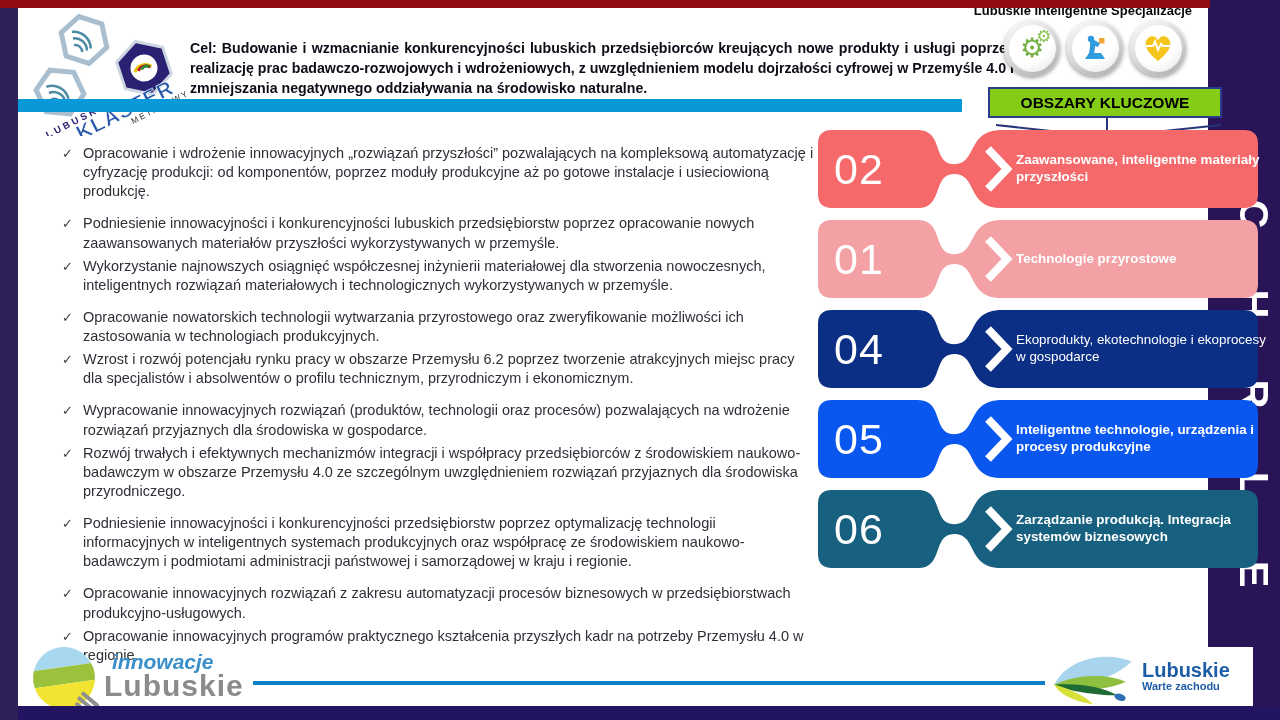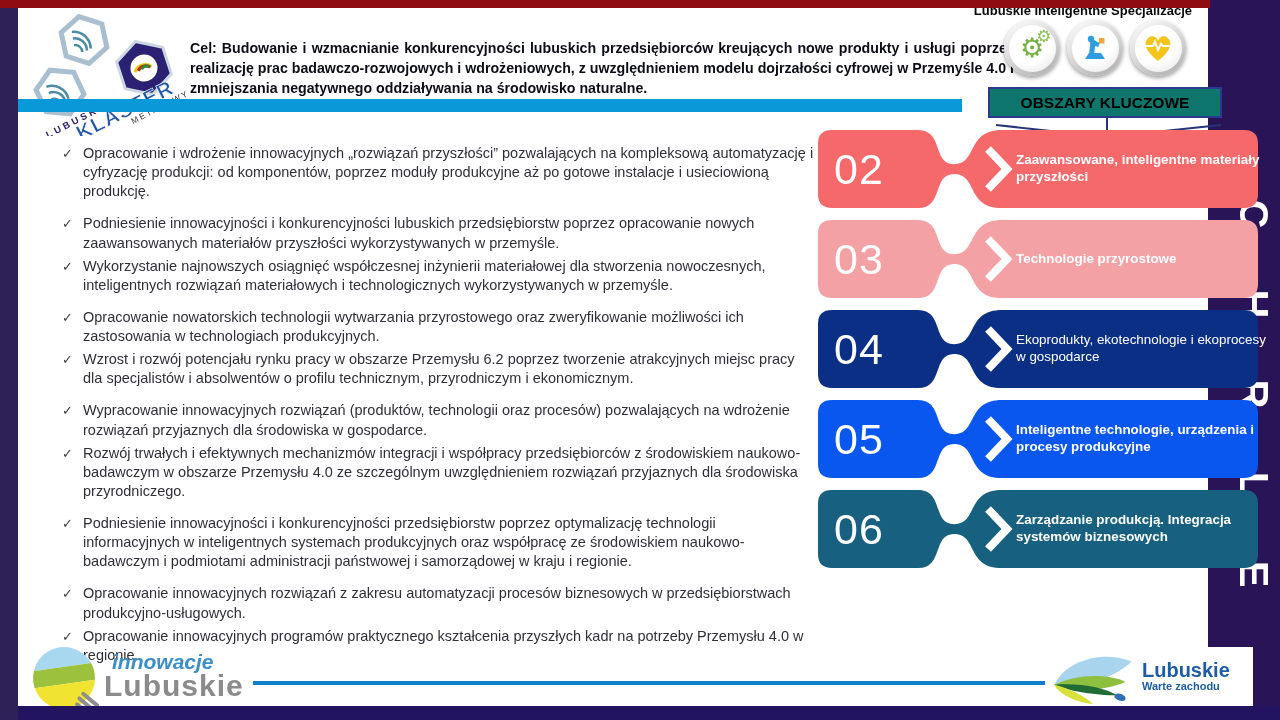--- a/index.html
+++ b/index.html
@@ -26,21 +26,21 @@
   .lis-icons    { position:absolute; left:1004px; top:20px; display:flex; gap:7px; z-index:2; }
   .lis-icon     { width:56px; height:56px; border-radius:50%;
                   background:linear-gradient(150deg,#ffffff 0%,#d4d4d4 55%,#a9a9a9 100%);
                   box-shadow:0 2px 4px rgba(0,0,0,.4); display:flex; align-items:center; justify-content:center; }
   .lis-icon-inner{ width:47px; height:47px; border-radius:50%;
                   background:radial-gradient(circle at 38% 28%, #ffffff 55%, #e3e3e3 100%);
                   display:flex; align-items:center; justify-content:center; position:relative; }
   .gear-big  { font-size:27px; color:#76b043; line-height:1; }
   .gear-small{ position:absolute; right:4px; top:3px; font-size:17px; color:#8cc152; line-height:1; }
 
-  .key-areas-box{ position:absolute; left:988px; top:87px; width:234px; height:31px; background:#0f766e;
+  .key-areas-box{ position:absolute; left:988px; top:87px; width:234px; height:31px; background:#84cc16;
                   border:2px solid #2a3a8c; display:flex; align-items:center; justify-content:center;
                   font-size:15.5px; font-weight:bold; color:#000; z-index:3; }
   .connector    { position:absolute; left:990px; top:118px; z-index:2; }
 
   
   .goals { position:absolute; left:62px; top:140px; width:752px; list-style:none; z-index:2; }
   .goal  { position:relative; padding-left:21px; font-size:14.5px; line-height:1.32;
            color:#2f2f38; margin-top:4px; }
   .goal.gap { margin-top:13px; }
   .goal .check { position:absolute; left:0; top:1px; color:#3c3c44; font-size:13px; }
@@ -176,21 +176,21 @@
         <div class="area-num">02</div>
         <div class="area-label">Zaawansowane, inteligentne materiały przyszłości</div>
       </div>
       <div class="area-row">
         <svg class="area-shape" viewBox="0 0 440 80" preserveAspectRatio="none">
           <path d="M14,0 H100 C126,0 114,35 136,35 C160,35 148,0 184,0 H426 Q440,0 440,14 V66 Q440,80 426,80 H184 C148,80 160,45 136,45 C114,45 126,80 100,80 H14 Q0,80 0,66 V14 Q0,0 14,0 Z" fill="#f4a1a5"></path>
         </svg>
         <svg class="area-chev" width="40" height="78" viewBox="0 0 40 78">
           <polyline points="10,19 29,39 10,59" fill="none" stroke="#fff" stroke-width="8"></polyline>
         </svg>
-        <div class="area-num">03</div>
+        <div class="area-num">01</div>
         <div class="area-label">Technologie przyrostowe</div>
       </div>
       <div class="area-row">
         <svg class="area-shape" viewBox="0 0 440 80" preserveAspectRatio="none">
           <path d="M14,0 H100 C126,0 114,35 136,35 C160,35 148,0 184,0 H426 Q440,0 440,14 V66 Q440,80 426,80 H184 C148,80 160,45 136,45 C114,45 126,80 100,80 H14 Q0,80 0,66 V14 Q0,0 14,0 Z" fill="#0b2f85"></path>
         </svg>
         <svg class="area-chev" width="40" height="78" viewBox="0 0 40 78">
           <polyline points="10,19 29,39 10,59" fill="none" stroke="#fff" stroke-width="8"></polyline>
         </svg>
         <div class="area-num">04</div>

